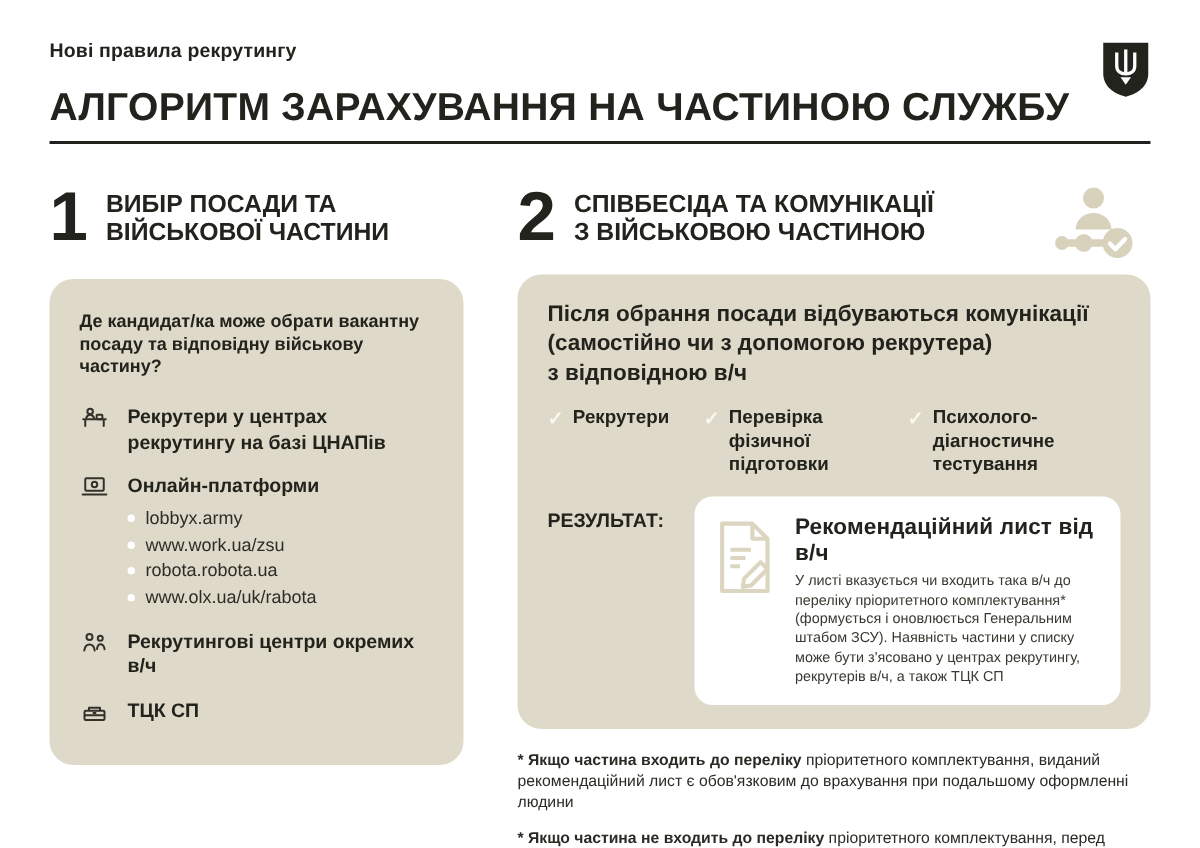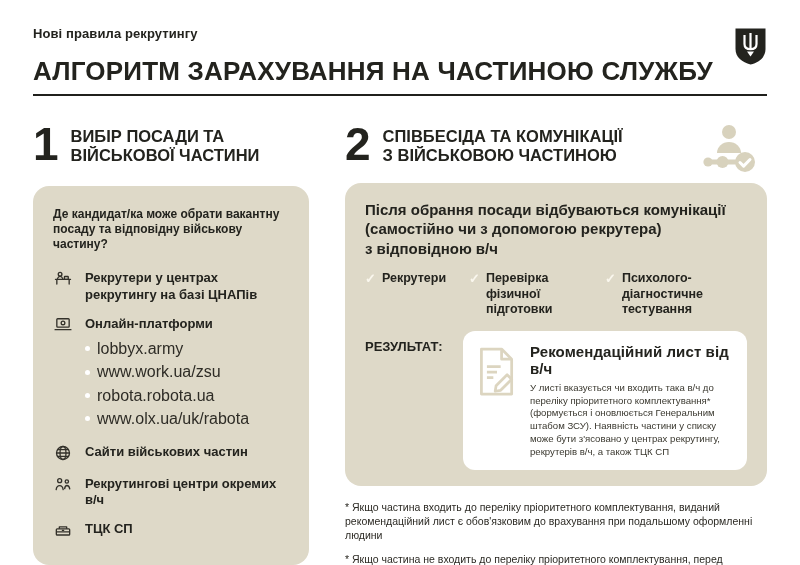--- a/index.html
+++ b/index.html
@@ -31,21 +31,21 @@
   .box { background:#ded9c8; border-radius:16px; }
 
   
   .box-left { margin-top:20px; padding:21px 18px 14px 20px; }
   .question { font-size:12px; font-weight:bold; line-height:1.27; margin-bottom:16px; }
   .item { display:flex; margin-bottom:11px; }
   .item-icon { width:20px; height:20px; flex:none; margin-right:12px; color:#33312a; margin-top:1px; }
   .item-body { min-width:0; }
   .item-label { font-size:13px; font-weight:bold; line-height:1.25; padding-top:2px; }
   .sublist { list-style:none; margin-top:5px; }
-  .sublist li { font-size:16px; line-height:1.46; display:flex; align-items:center; color:#2e2c26; }
+  .sublist li { font-size:12px; line-height:1.46; display:flex; align-items:center; color:#2e2c26; }
   .dot { width:5px; height:5px; border-radius:50%; background:#fff; margin-right:7px; flex:none; }
 
   
   .box-right { margin-top:17px; padding:17px 20px 16px 20px; }
   .intro { font-size:15px; font-weight:bold; line-height:1.3; }
   .checks { display:flex; margin-top:13px; }
   .check-item { display:flex; font-size:12.5px; font-weight:bold; line-height:1.25; align-items:flex-start; }
   .check-item.c1 { width:104px; flex:none; }
   .check-item.c2 { width:136px; flex:none; }
   .check-item.c3 { flex:1; }
@@ -54,21 +54,21 @@
   .result-row { display:flex; margin-top:13px; align-items:flex-start; }
   .result-label { font-size:13px; font-weight:bold; width:98px; flex:none; padding-top:8px; }
   .result-card { background:#ffffff; border-radius:12px; flex:1; padding:12px 14px 12px 12px; display:flex; }
   .doc-icon { width:44px; height:54px; flex:none; margin-right:11px; margin-top:2px; }
   .result-title { font-size:15px; font-weight:bold; margin-bottom:5px; letter-spacing:.1px; }
   .result-text { font-size:9.6px; line-height:1.33; color:#3a382f; }
 
   
   .footnotes { margin-top:15px; font-size:10.5px; line-height:1.33; color:#2c2a24; padding-right:4px; }
   .footnote { margin-bottom:10px; }
-  .fn-bold { font-weight:normal; }
+  .fn-bold { font-weight:bold; }
 </style>
 </head>
 <body>
 
 <div class="page">
 
   <div class="eyebrow">Нові правила рекрутингу</div>
   <h1 class="main-title">АЛГОРИТМ ЗАРАХУВАННЯ НА ЧАСТИНОЮ СЛУЖБУ</h1>
   <div class="title-rule"></div>
 
@@ -135,32 +135,20 @@
                   <span>robota.robota.ua</span>
                 </li>
               <li>
                   <span class="dot"></span>
                   <span>www.olx.ua/uk/rabota</span>
                 </li>
             </ul>
           </div>
         </div>
 
-        <div class="item">
-          <span class="item-icon">
-            <svg width="20" height="20" viewBox="0 0 24 24" fill="none" stroke="currentColor" stroke-width="1.6">
-              <circle cx="12" cy="12" r="7.8"></circle>
-                <ellipse cx="12" cy="12" rx="3.6" ry="7.8"></ellipse>
-                <path d="M4.4 12h15.2M5.5 8h13M5.5 16h13"></path>
-            </svg>
-          </span>
-          <div class="item-body">
-              <div class="item-label">Сайти військових частин</div>
-            </div>
-        </div>
 
         <div class="item">
           <span class="item-icon">
             <svg width="20" height="20" viewBox="0 0 24 24" fill="none" stroke="currentColor" stroke-width="1.6" stroke-linecap="round">
               <circle cx="8" cy="6.8" r="2.4"></circle>
                 <path d="M3.8 17.6c.4-2.9 2-4.8 4.2-4.8s3.8 1.9 4.2 4.8"></path>
               <circle cx="16.6" cy="7.8" r="2"></circle>
                 <path d="M14 16.4c.3-2.3 1.3-3.8 2.7-3.8 1.7 0 3 1.7 3.4 4"></path>
             </svg>
           </span>

